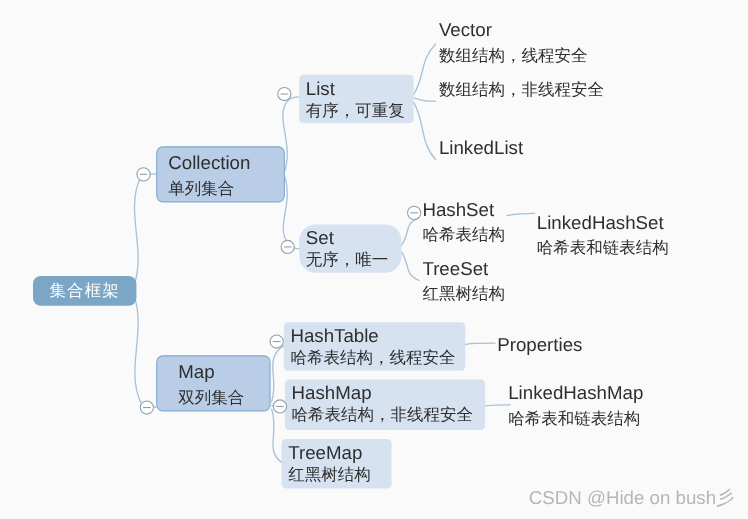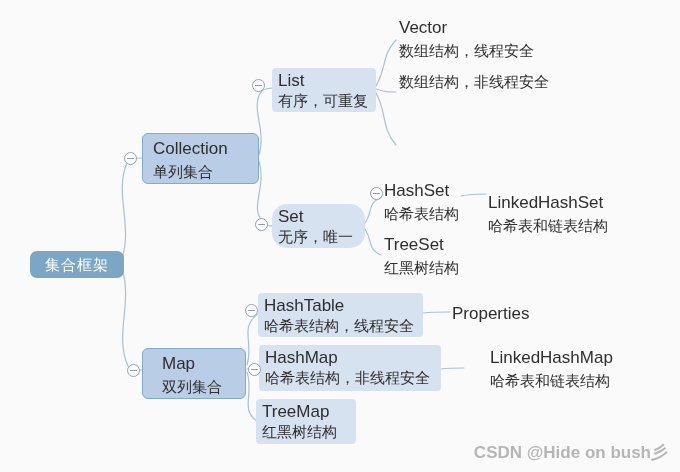--- a/index.html
+++ b/index.html
@@ -49,21 +49,21 @@
     border:1px solid var(--toggle,#93a0ab);
     border-radius:50%;background:#ffffff;cursor:pointer;
   }
   .toggle::after{
     content:"";position:absolute;left:2px;right:2px;top:4.5px;
     border-top:1px solid var(--toggle,#93a0ab);
   }
 
   .watermark{
     position:absolute;right:12px;top:441px;z-index:2;
-    font-size:17px;color:var(--watermark,#b6b6b6);white-space:nowrap;font-weight:bold;
+    font-size:17px;color:var(--watermark,#b6b6b6);white-space:nowrap;
   }
 </style>
 </head>
 <body>
 
 <div class="canvas">
 
   <svg class="links" width="680" height="472" aria-hidden="true">
     <path d="M122,259 C133,226 114,193 127,163 C130,159 136,158 142,158"></path>
     <path d="M122,269 C133,302 114,336 128,366 C131,370 137,370 142,370"></path>
@@ -84,21 +84,21 @@
 
   <div class="node root" style="left:30px;top:251px;width:94px;height:27px;">
     <div class="title">集合框架</div>
   </div>
 
   <div class="node lvl2" style="left:142px;top:133px;width:117px;height:51px;padding-left:10px;">
     <div class="title">Collection</div>
     <div class="sub">单列集合</div>
   </div>
 
-  <div class="node lvl2" style="left:142px;top:348px;width:104px;height:51px;padding-left:19px;">
+  <div class="node lvl2" style="left:142px;top:323px;width:104px;height:51px;padding-left:19px;">
     <div class="title">Map</div>
     <div class="sub">双列集合</div>
   </div>
 
   <div class="node lvl3" style="left:272px;top:68px;width:104px;height:44px;">
     <div class="title">List</div>
     <div class="sub">有序，可重复</div>
   </div>
 
   <div class="node lvl3" style="left:272px;top:204px;width:93px;height:44px;border-radius:15px;">
@@ -124,20 +124,21 @@
   <div class="node plain" style="left:399px;top:16px;">
     <div class="title">Vector</div>
     <div class="sub">数组结构，线程安全</div>
   </div>
 
   <div class="node plain" style="left:399px;top:70px;">
     <div class="sub">数组结构，非线程安全</div>
   </div>
 
   <div class="node plain" style="left:399px;top:123px;">
+    <div class="title">LinkedList</div>
   </div>
 
   <div class="node plain" style="left:384px;top:179px;">
     <div class="title">HashSet</div>
     <div class="sub">哈希表结构</div>
   </div>
 
   <div class="node plain" style="left:488px;top:179px;margin-top:12px;">
     <div class="title">LinkedHashSet</div>
     <div class="sub">哈希表和链表结构</div>
@@ -145,21 +146,21 @@
 
   <div class="node plain" style="left:384px;top:233px;">
     <div class="title">TreeSet</div>
     <div class="sub">红黑树结构</div>
   </div>
 
   <div class="node plain" style="left:452px;top:302px;">
     <div class="title">Properties</div>
   </div>
 
-  <div class="node plain" style="left:490px;top:346px;">
+  <div class="node plain" style="left:462px;top:346px;">
     <div class="title">LinkedHashMap</div>
     <div class="sub">哈希表和链表结构</div>
   </div>
 
   <div class="toggle" style="left:124px;top:152px;"></div>
   <div class="toggle" style="left:127px;top:364px;"></div>
   <div class="toggle" style="left:252px;top:79px;"></div>
   <div class="toggle" style="left:255px;top:218px;"></div>
   <div class="toggle" style="left:370px;top:187px;"></div>
   <div class="toggle" style="left:245px;top:304px;"></div>

